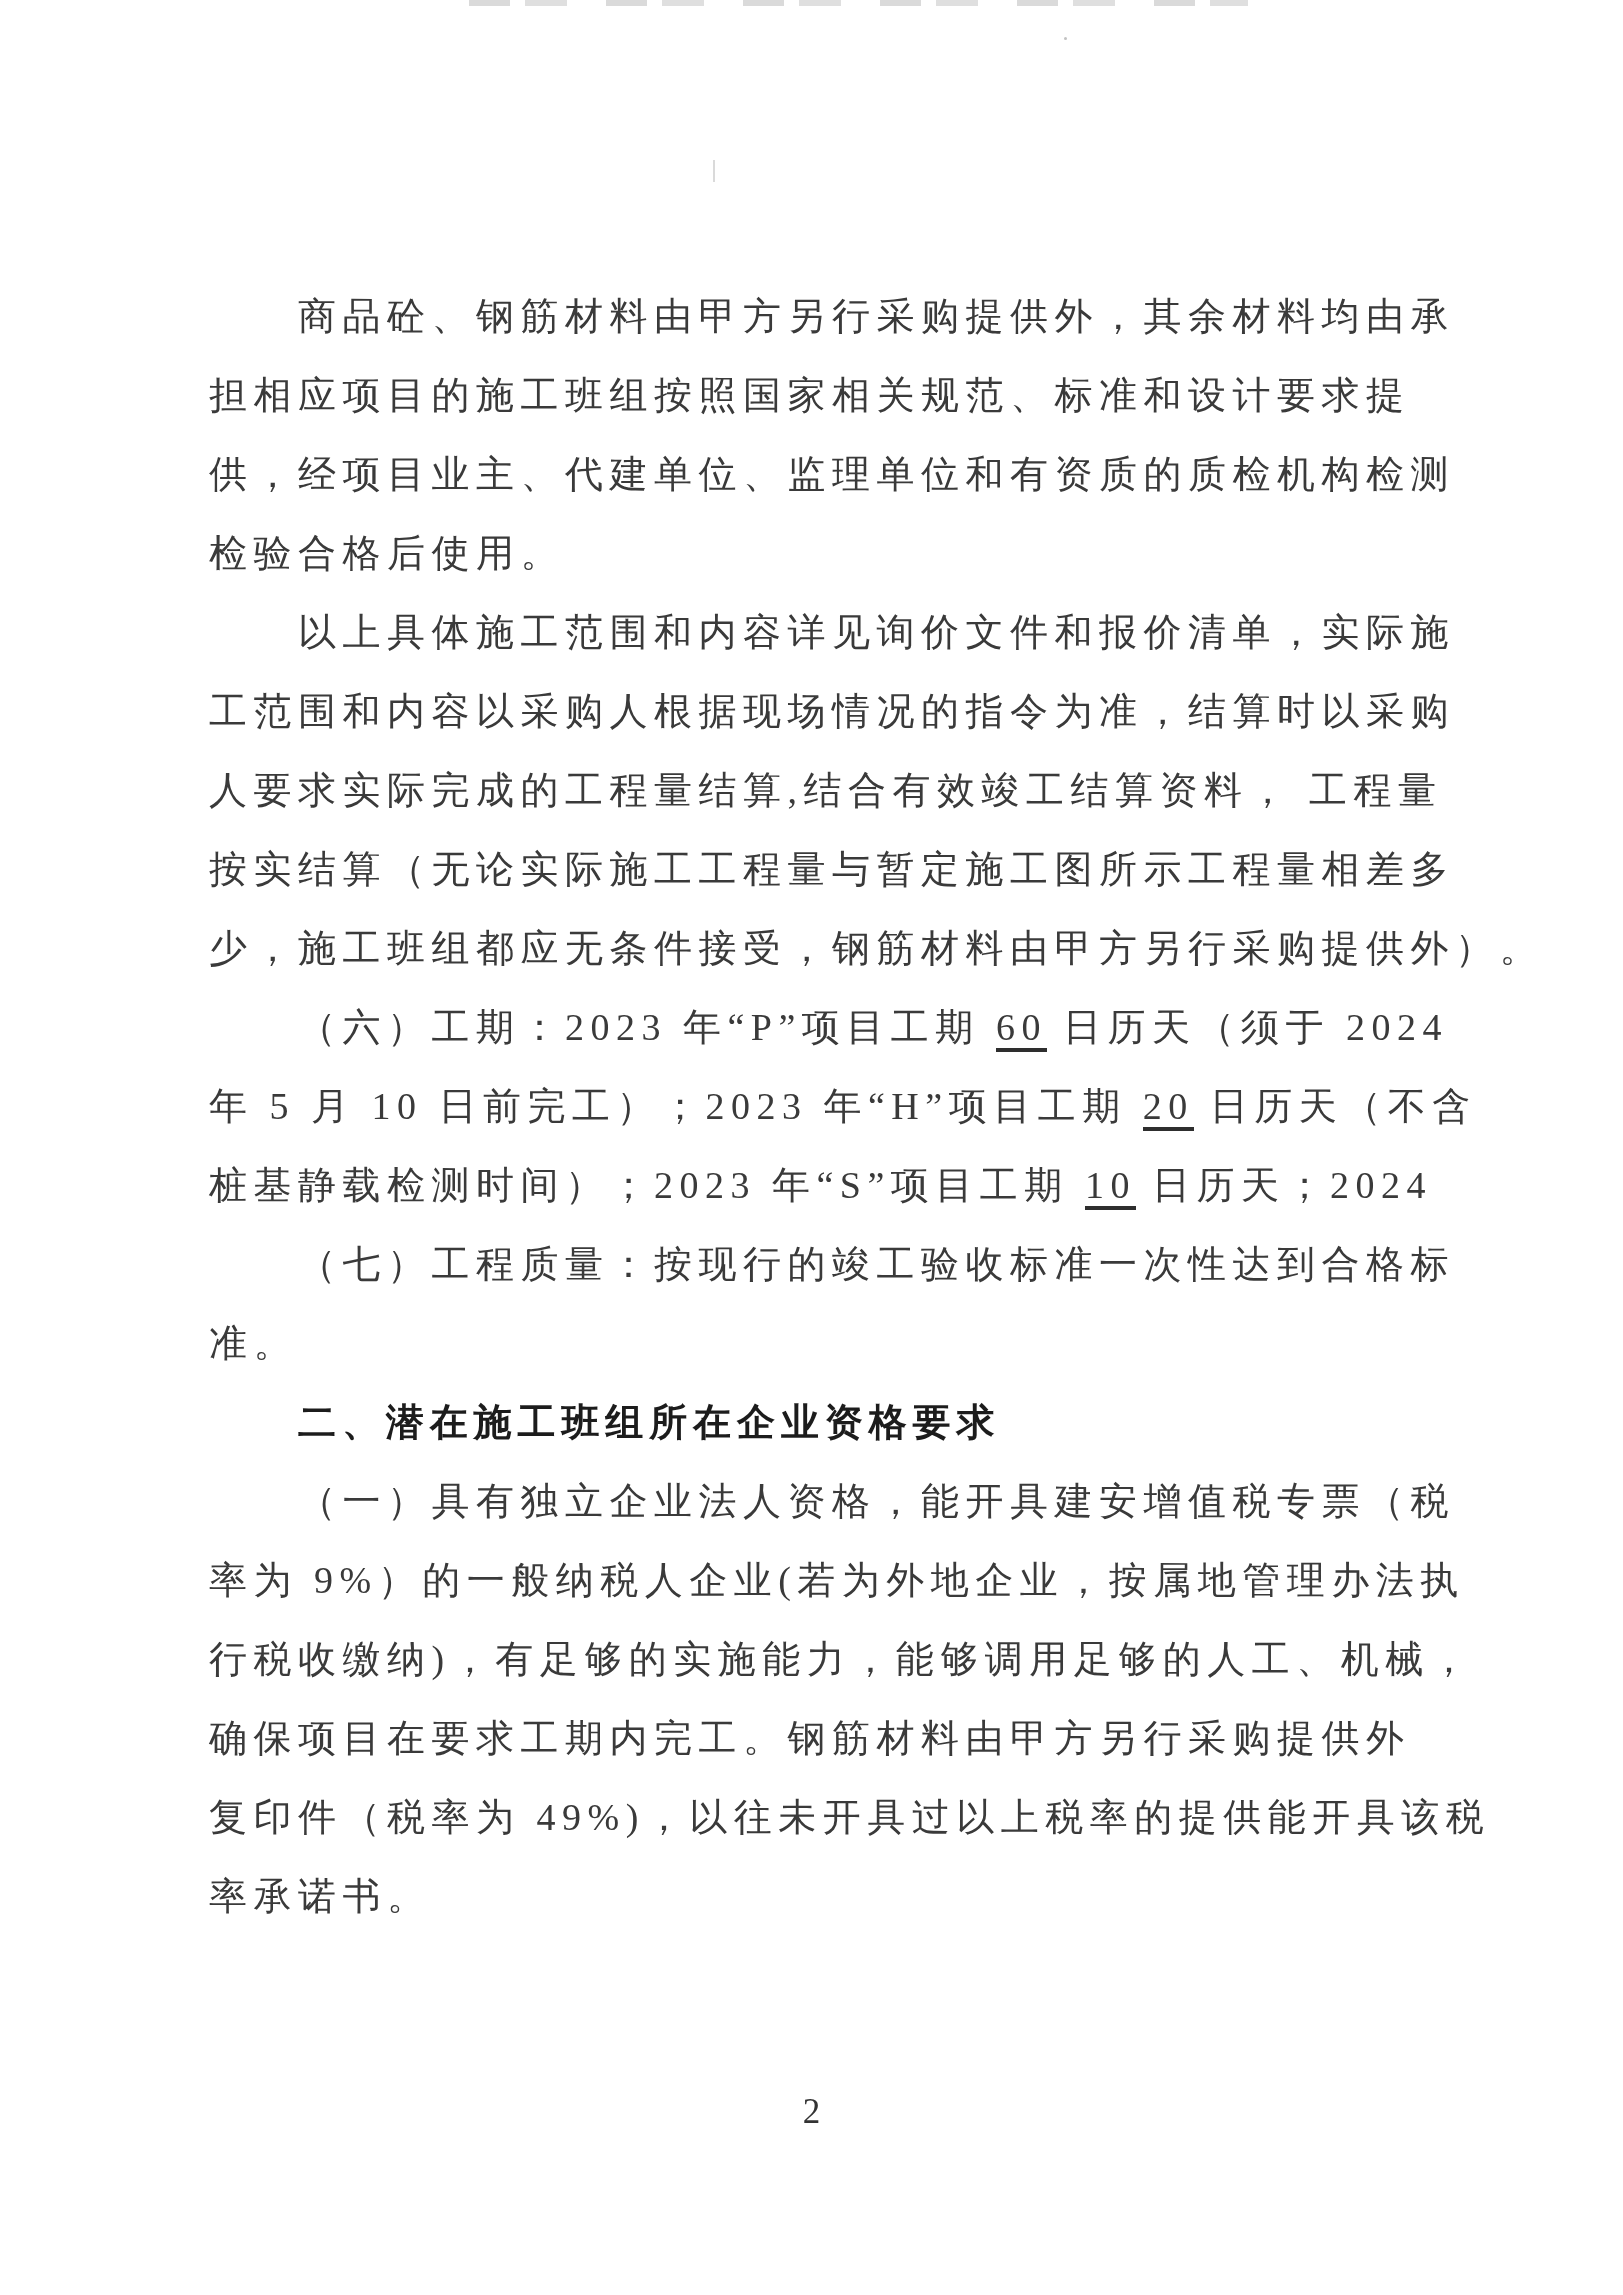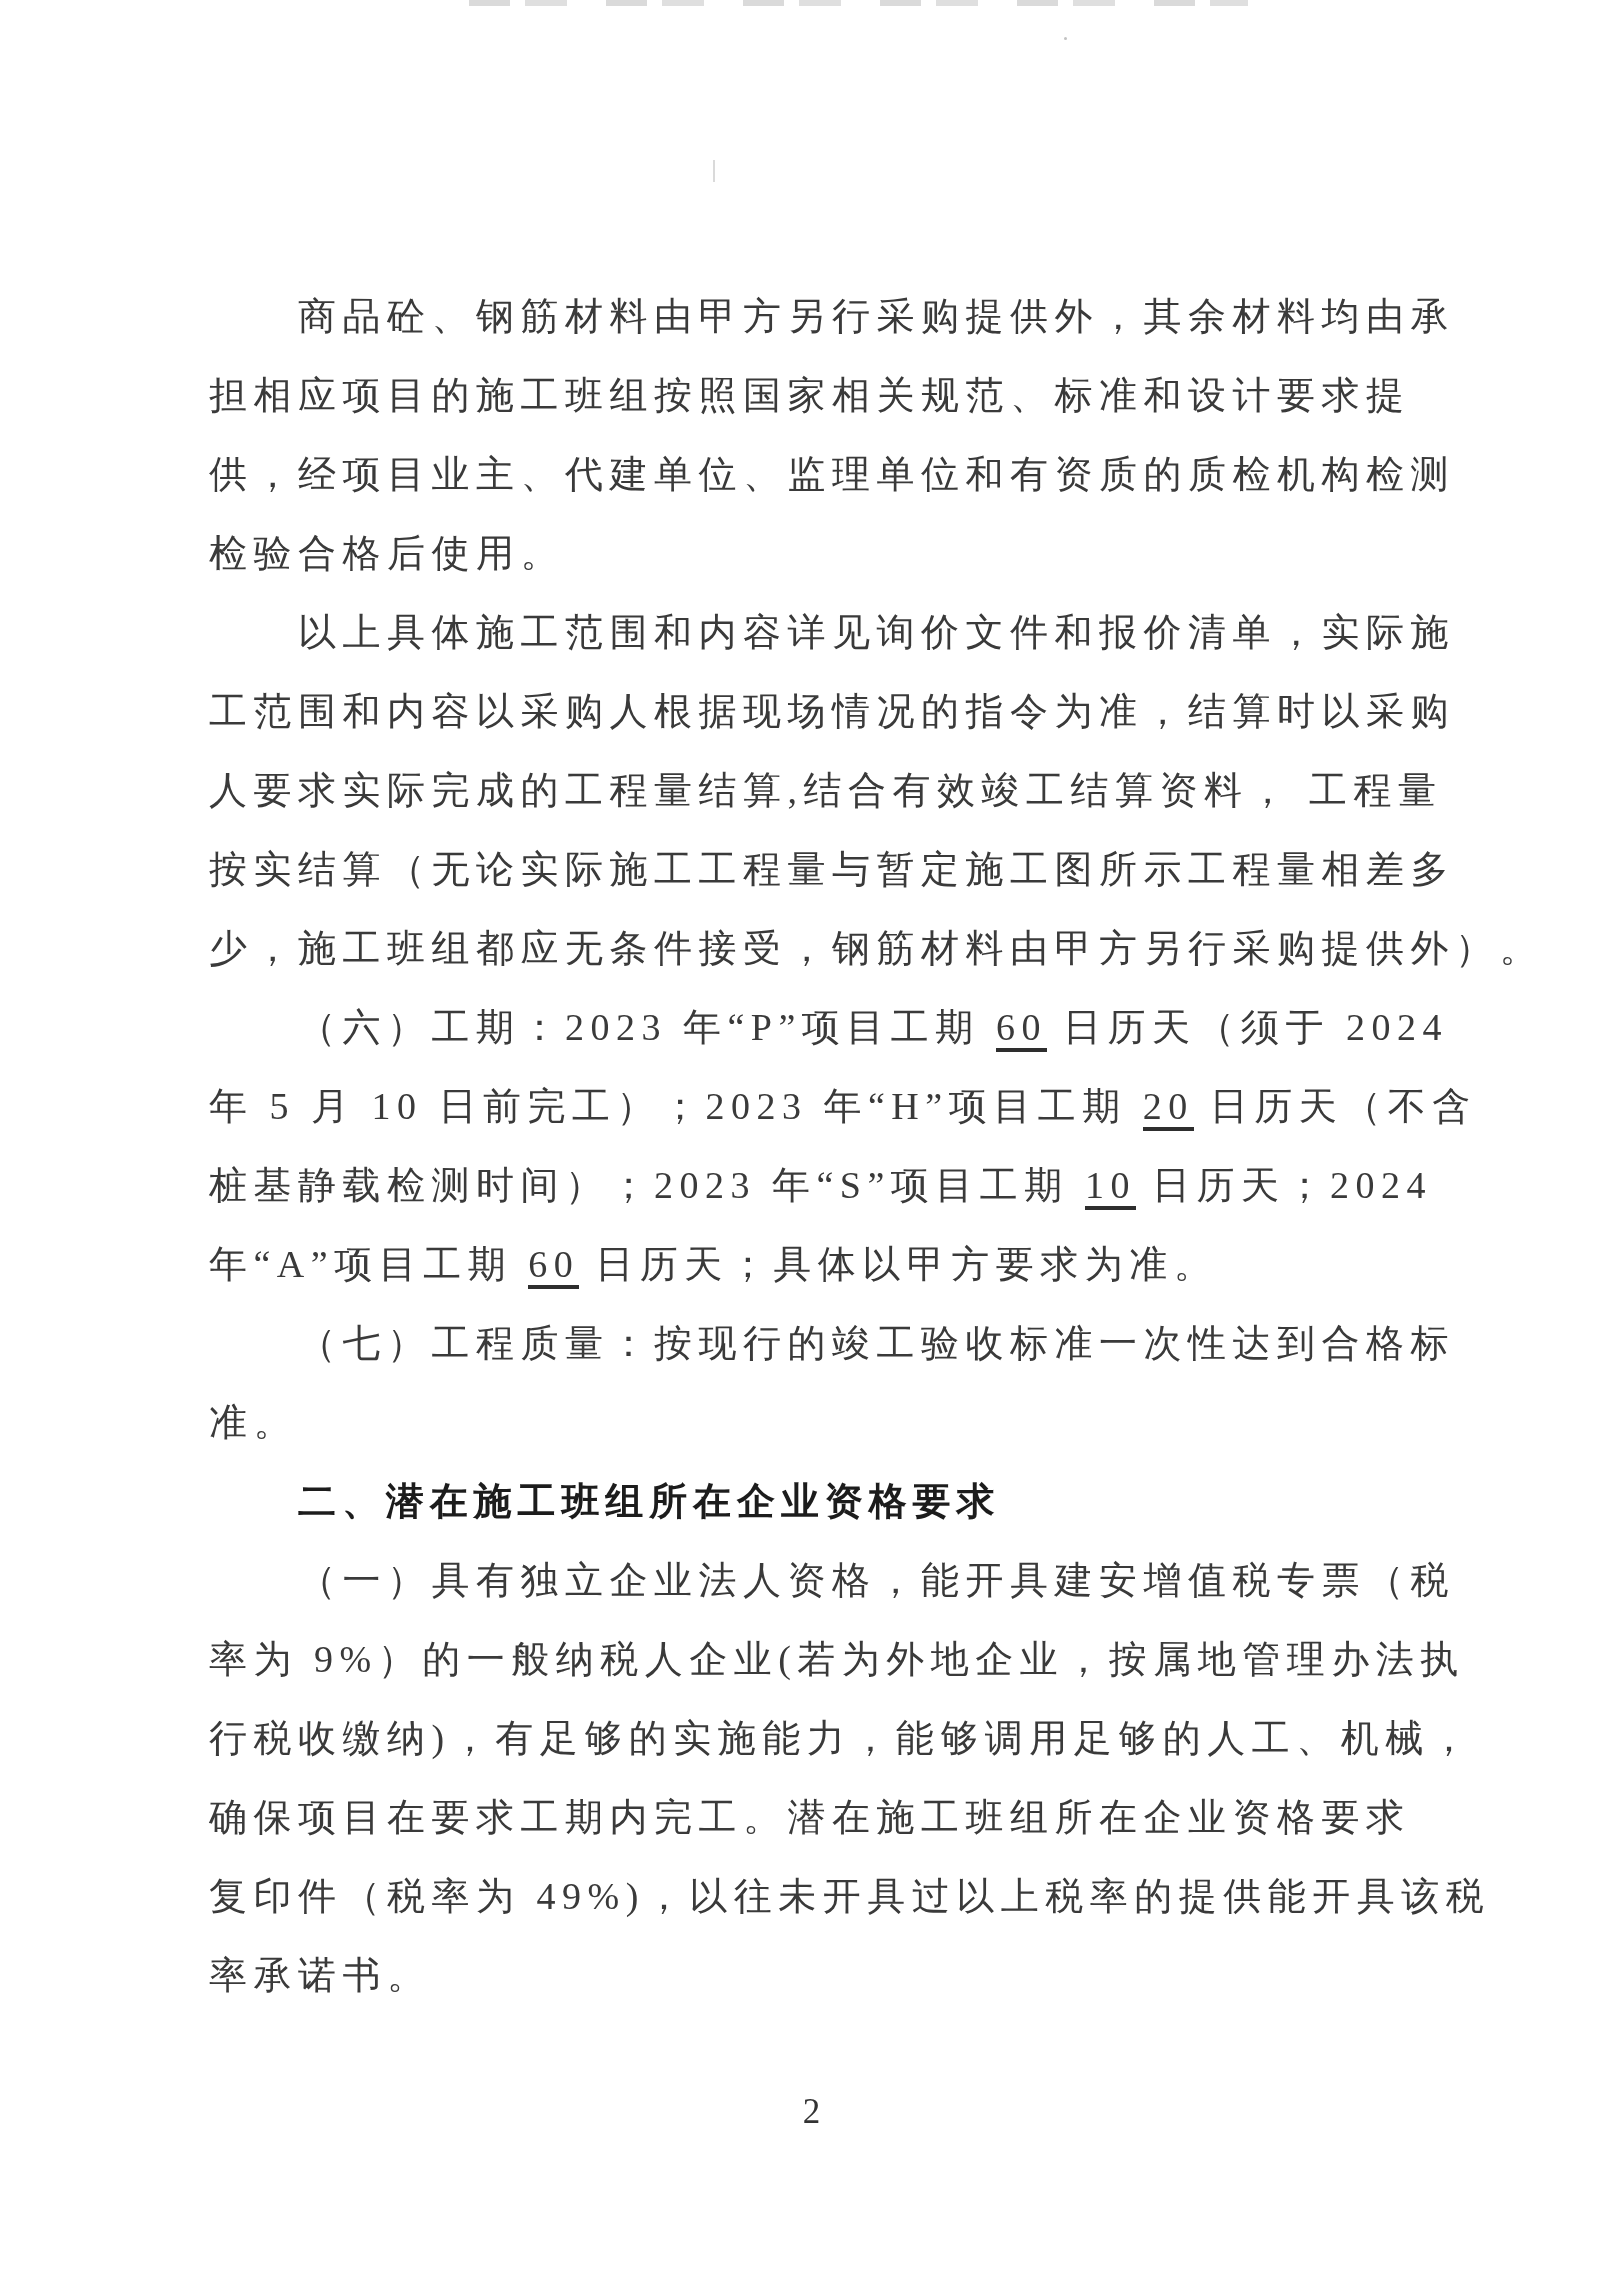--- a/index.html
+++ b/index.html
@@ -101,27 +101,26 @@
       <div class="line"><span class="">供，经项目业主、代建单位、监理单位和有资质的质检机构检测</span></div>
       <div class="line"><span class="">检验合格后使用。</span></div>
       <div class="line indent"><span class="">以上具体施工范围和内容详见询价文件和报价清单，实际施</span></div>
       <div class="line"><span class="">工范围和内容以采购人根据现场情况的指令为准，结算时以采购</span></div>
       <div class="line"><span class="">人要求实际完成的工程量结算,结合有效竣工结算资料， 工程量</span></div>
       <div class="line"><span class="">按实结算（无论实际施工工程量与暂定施工图所示工程量相差多</span></div>
       <div class="line"><span class="">少，施工班组都应无条件接受，钢筋材料由甲方另行采购提供外）。</span></div>
       <div class="line indent"><span class="">（六）工期：2023 年“P”项目工期 </span><span class="u">60</span><span class=""> 日历天（须于 2024</span></div>
       <div class="line"><span class="">年 5 月 10 日前完工）；2023 年“H”项目工期 </span><span class="u">20</span><span class=""> 日历天（不含</span></div>
       <div class="line"><span class="">桩基静载检测时间）；2023 年“S”项目工期 </span><span class="u">10</span><span class=""> 日历天；2024</span></div>
-      <div class="line"><span class="">年“A”项目工期 </span><span class="u">60</span><span class=""> 日历天；具体以甲方要求为准。</span></div>
       <div class="line indent"><span class="">（七）工程质量：按现行的竣工验收标准一次性达到合格标</span></div>
       <div class="line"><span class="">准。</span></div>
       <div class="line indent heading"><span class="">二、潜在施工班组所在企业资格要求</span></div>
       <div class="line indent"><span class="">（一）具有独立企业法人资格，能开具建安增值税专票（税</span></div>
       <div class="line"><span class="">率为 9%）的一般纳税人企业(若为外地企业，按属地管理办法执</span></div>
       <div class="line"><span class="">行税收缴纳)，有足够的实施能力，能够调用足够的人工、机械，</span></div>
-      <div class="line"><span class="">确保项目在要求工期内完工。潜在施工班组所在企业资格要求</span></div>
+      <div class="line"><span class="">确保项目在要求工期内完工。钢筋材料由甲方另行采购提供外</span></div>
       <div class="line"><span class="">复印件（税率为 49%)，以往未开具过以上税率的提供能开具该税</span></div>
       <div class="line"><span class="">率承诺书。</span></div>
     </div>
 
   <div class="page-number">2</div>
 </div>
 
 
 </body></html>

